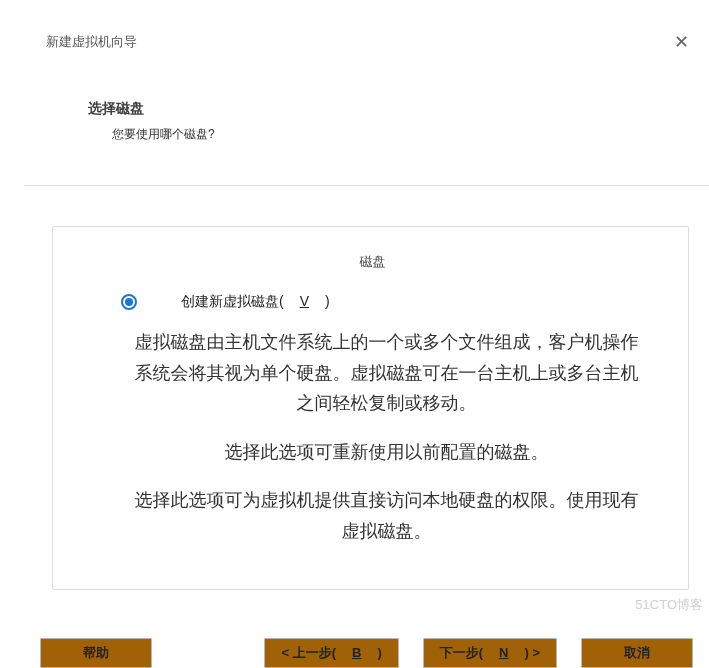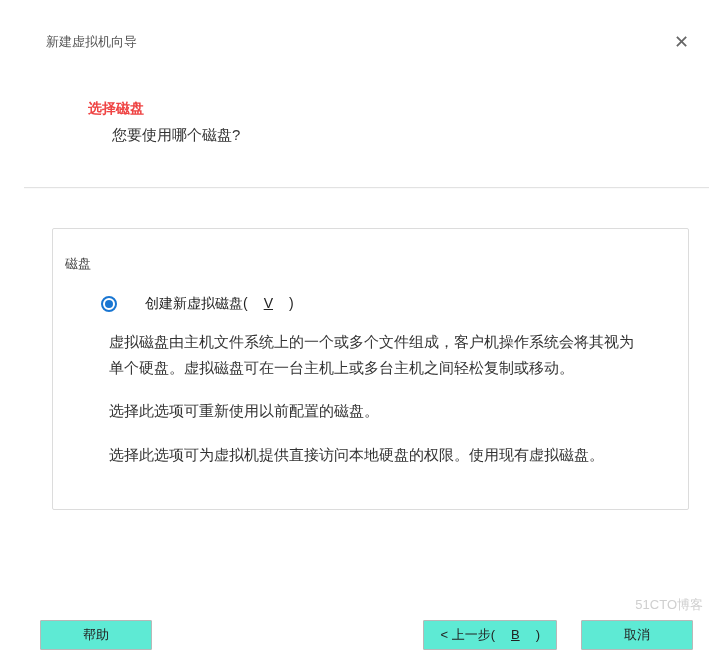--- a/index.html
+++ b/index.html
@@ -35,57 +35,58 @@
       cursor: pointer;
       line-height: 1;
       padding: 2px 6px;
     }
     .header-section {
       padding: 18px 40px 18px 56px;
     }
     .header-title {
       font-weight: bold;
       font-size: 14px;
-      color: #ef4444;
+      color: #404040;
       margin-bottom: 6px;
     }
     .header-subtitle {
       margin-left: 32px;
-      font-size: 15px;
+      font-size: 12px;
       color: #333;
     }
     .divider {
       height: 0;
       border-top: 1px solid #e2e2e2;
       box-shadow: 0 1px 0 rgba(0,0,0,0.02);
     }
     .content-area {
       flex: 1;
       padding: 16px 20px 0 20px;
     }
     .panel {
       border: 1px solid #dcdcdc;
       border-radius: 2px;
-      padding: 18px 20px 24px 4px;
+      padding: 18px 20px 24px 24px;
+      text-align: center;
     }
     .panel-title {
       font-size: 13px;
       color: #444;
       margin-bottom: 14px;
     }
     .radio-group {
       padding-left: 12px;
     }
     .radio-option {
       margin-bottom: 18px;
     }
     .radio-row {
       display: flex;
       align-items: center;
-      gap: 4px;
+      gap: 20px;
       cursor: pointer;
     }
     .radio-circle {
       width: 16px;
       height: 16px;
       border: 2px solid #888;
       border-radius: 50%;
       flex-shrink: 0;
       display: flex;
       align-items: center;
@@ -102,21 +103,21 @@
       background: #1976d2;
       border-radius: 50%;
     }
     .radio-label {
       font-size: 14px;
       color: #222;
     }
     .radio-description {
       margin-left: 24px;
       margin-top: 6px;
-      font-size: 15px;
+      font-size: 18px;
       color: #333;
       line-height: 1.7;
     }
     .watermark {
       position: absolute;
       right: 14px;
       bottom: 62px;
       color: #cfcfcf;
       font-size: 13px;
       pointer-events: none;
@@ -130,29 +131,30 @@
     }
     .footer-right {
       display: flex;
       gap: 8px;
       align-items: flex-end;
     }
     .btn {
       min-width: 112px;
       height: 30px;
       border: 1px solid #b8b8b8;
-      background: #5eead4;
+      background: #a16207;
       font-size: 13px;
       font-family: inherit;
       cursor: pointer;
       display: flex;
       align-items: center;
       justify-content: center;
       border-radius: 1px;
       color: #222;
+      font-weight: bold;
     }
     .underline {
       text-decoration: underline;
     }
   </style>
 </head>
 <body>
 
 <div class="titlebar">
   <span class="titlebar-title">新建虚拟机向导</span>
@@ -197,16 +199,19 @@
 
 <div class="footer">
   <button class="btn">
     <span>帮助</span>
   </button>
   <div class="footer-right">
     <button class="btn">
       <span><span>&lt; 上一步(</span><span class="underline">B</span><span>)</span></span>
     </button>
     <button class="btn">
+      <span><span>下一步(</span><span class="underline">N</span><span>) &gt;</span></span>
+    </button>
+    <button class="btn">
       <span>取消</span>
     </button>
   </div>
 </div>
 
 </body></html>

